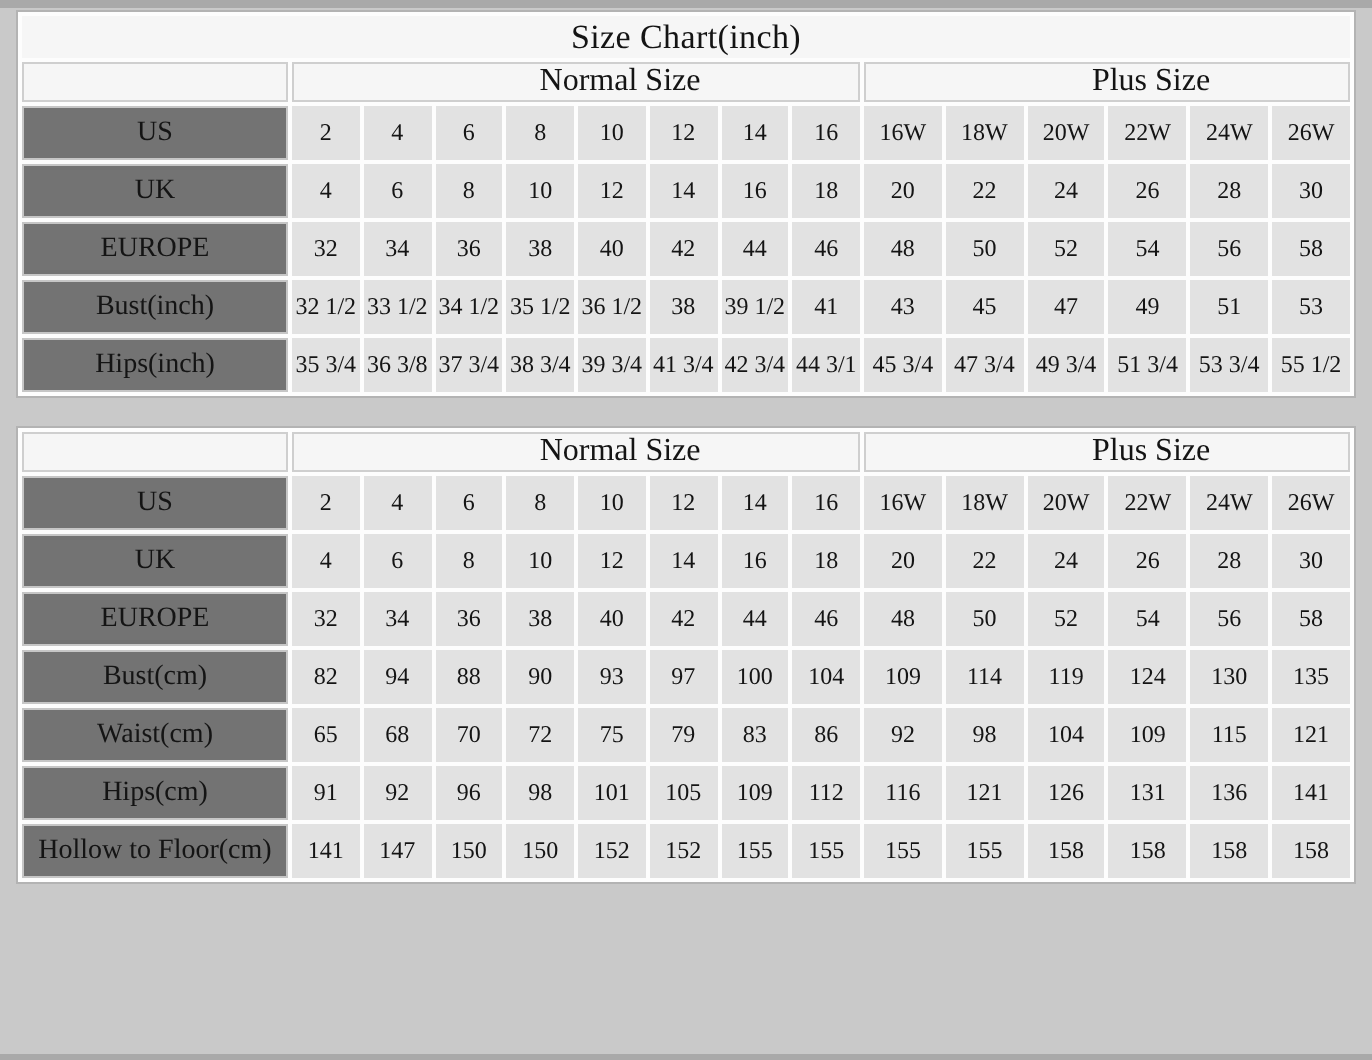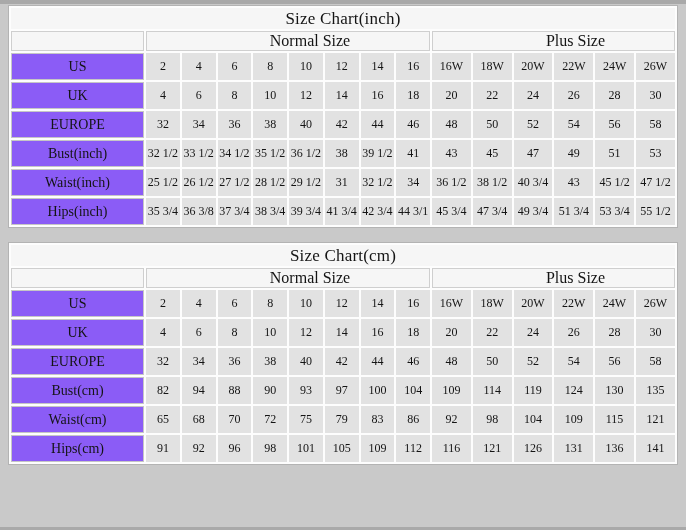--- a/index.html
+++ b/index.html
@@ -52,21 +52,21 @@
     height: 20px;
   }
   .group-cell {
     background: #f6f6f6;
     border: 1px solid #cfcfcf;
     height: 20px;
     font-size: 16px;
     padding-left: 44px;
   }
   .label-cell {
-    background: #8b5cf6;
+    background: #737373;
     border: 1px solid #c6c6c6;
     height: 27px;
     font-size: 14px;
   }
   .data-cell {
     background: #e2e2e2;
     height: 27px;
     font-size: 12px;
     white-space: nowrap;
   }
@@ -169,37 +169,20 @@
           <td class="data-cell">39 1/2</td>
           <td class="data-cell">41</td>
           <td class="data-cell">43</td>
           <td class="data-cell">45</td>
           <td class="data-cell">47</td>
           <td class="data-cell">49</td>
           <td class="data-cell">51</td>
           <td class="data-cell">53</td>
         </tr>
         <tr>
-          <td class="label-cell">Waist(inch)</td>
-          <td class="data-cell">25 1/2</td>
-          <td class="data-cell">26 1/2</td>
-          <td class="data-cell">27 1/2</td>
-          <td class="data-cell">28 1/2</td>
-          <td class="data-cell">29 1/2</td>
-          <td class="data-cell">31</td>
-          <td class="data-cell">32 1/2</td>
-          <td class="data-cell">34</td>
-          <td class="data-cell">36 1/2</td>
-          <td class="data-cell">38 1/2</td>
-          <td class="data-cell">40 3/4</td>
-          <td class="data-cell">43</td>
-          <td class="data-cell">45 1/2</td>
-          <td class="data-cell">47 1/2</td>
-        </tr>
-        <tr>
           <td class="label-cell">Hips(inch)</td>
           <td class="data-cell">35 3/4</td>
           <td class="data-cell">36 3/8</td>
           <td class="data-cell">37 3/4</td>
           <td class="data-cell">38 3/4</td>
           <td class="data-cell">39 3/4</td>
           <td class="data-cell">41 3/4</td>
           <td class="data-cell">42 3/4</td>
           <td class="data-cell">44 3/1</td>
           <td class="data-cell">45 3/4</td>
@@ -225,23 +208,20 @@
         <col class="c-normal">
       <col class="c-plus">
         <col class="c-plus">
         <col class="c-plus">
         <col class="c-plus">
       <col class="c-plus">
         <col class="c-plus">
     </colgroup>
     <tbody>
       <tr>
-        <td class="title-cell" colspan="15">Size Chart(cm)</td>
-      </tr>
-      <tr>
         <td class="corner-cell"></td>
         <td class="group-cell" colspan="8">Normal Size</td>
         <td class="group-cell" colspan="6">Plus Size</td>
       </tr>
     </tbody>
     <tbody>
         <tr>
           <td class="label-cell">US</td>
           <td class="data-cell">2</td>
           <td class="data-cell">4</td>
@@ -336,18 +316,35 @@
           <td class="data-cell">105</td>
           <td class="data-cell">109</td>
           <td class="data-cell">112</td>
           <td class="data-cell">116</td>
           <td class="data-cell">121</td>
           <td class="data-cell">126</td>
           <td class="data-cell">131</td>
           <td class="data-cell">136</td>
           <td class="data-cell">141</td>
         </tr>
+        <tr>
+          <td class="label-cell">Hollow to Floor(cm)</td>
+          <td class="data-cell">141</td>
+          <td class="data-cell">147</td>
+          <td class="data-cell">150</td>
+          <td class="data-cell">150</td>
+          <td class="data-cell">152</td>
+          <td class="data-cell">152</td>
+          <td class="data-cell">155</td>
+          <td class="data-cell">155</td>
+          <td class="data-cell">155</td>
+          <td class="data-cell">155</td>
+          <td class="data-cell">158</td>
+          <td class="data-cell">158</td>
+          <td class="data-cell">158</td>
+          <td class="data-cell">158</td>
+        </tr>
       </tbody>
   </table>
 
 </div>
 
 <div class="photo-edge-bottom"></div>
 
 </body></html>

